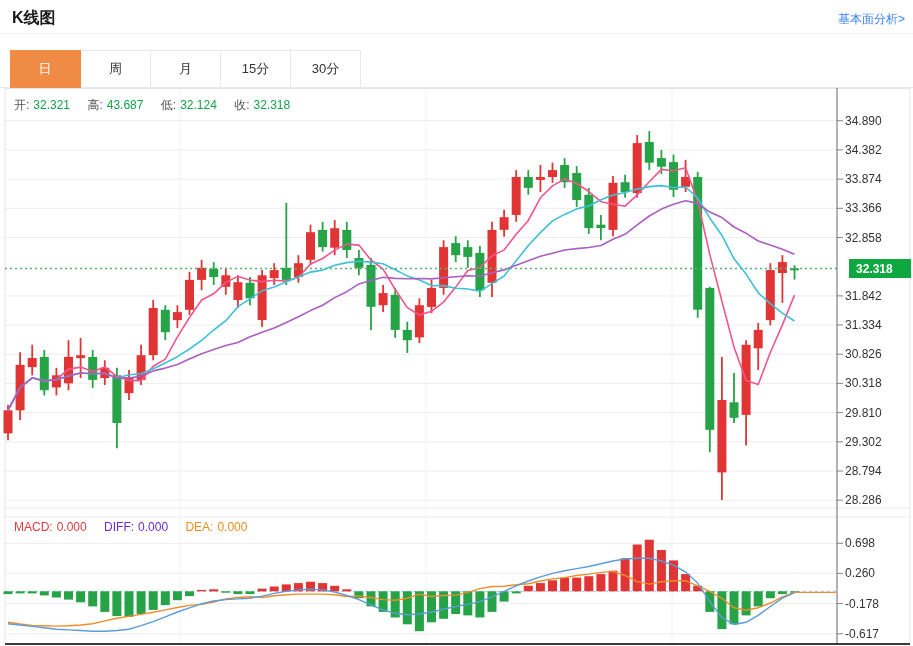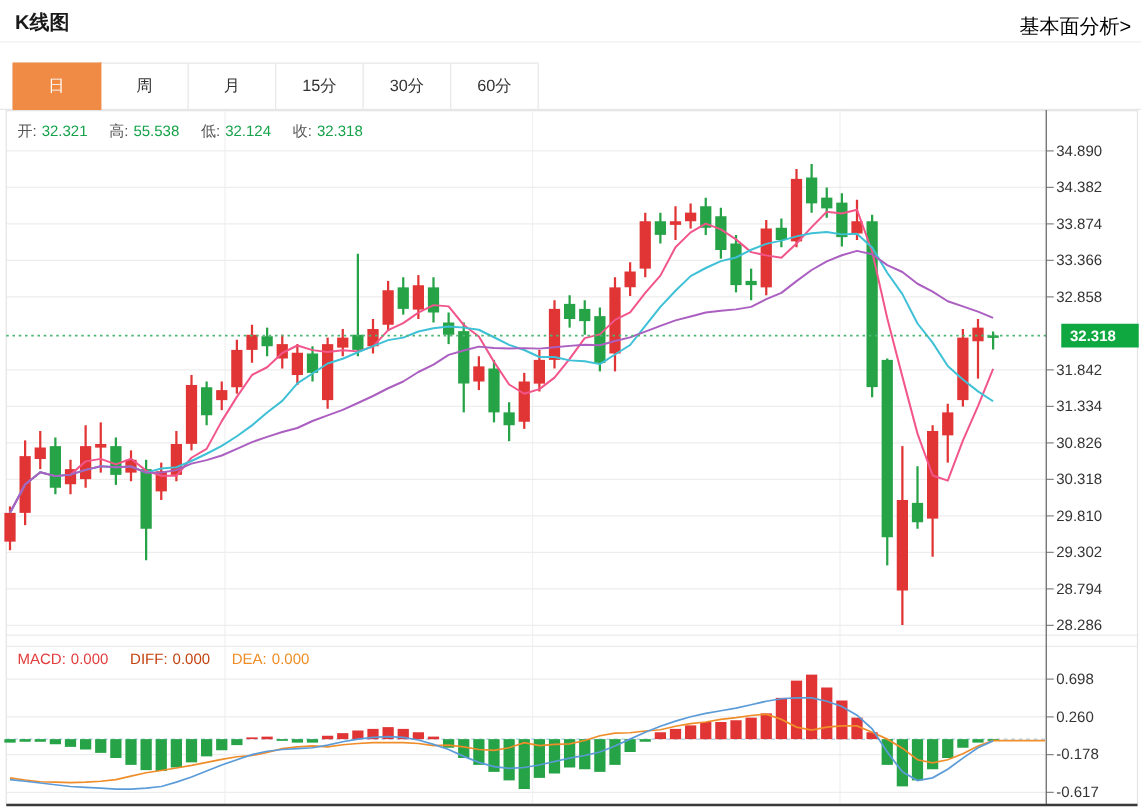--- a/index.html
+++ b/index.html
@@ -1,57 +1,56 @@
 <!DOCTYPE html>
 <html><head>
 <meta charset="utf-8">
 <style>
   html,body{margin:0;padding:0;background:#fff;}
   body{width:913px;height:646px;overflow:hidden;font-family:"Liberation Sans",sans-serif;}
   .page{position:relative;width:913px;height:518px;background:#fff;}
   .title{position:absolute;left:12px;top:8px;font-size:16px;font-weight:bold;color:#1a1a1a;}
-  .fund-link{position:absolute;right:8px;top:11px;font-size:16px;color:#000000;cursor:pointer;}
+  .fund-link{position:absolute;right:8px;top:11px;font-size:12px;color:#3b82f6;cursor:pointer;}
   .hr-top{position:absolute;left:0;top:33px;width:913px;height:1px;background:#f0f0f0;}
   .hr-tabs{position:absolute;left:0;top:87px;width:913px;height:1px;background:#e8e8e8;}
   .tabbar{position:absolute;left:10px;top:50px;display:flex;border:1px solid #e8e8e8;background:#fff;z-index:3;}
   .tab{width:69px;height:36px;line-height:36px;text-align:center;font-size:13px;color:#333;
        border-right:1px solid #e8e8e8;cursor:pointer;user-select:none;}
   .tab:last-child{border-right:none;}
   .tab.active{background:#ef8b45;color:#fff;border-right-color:#ef8b45;margin:-1px 0 -1px -1px;
        height:38px;line-height:38px;width:70px;}
   .chart-wrap{position:absolute;left:0;top:88px;width:913px;height:558px;}
   .legend{position:absolute;font-size:12px;white-space:nowrap;z-index:2;pointer-events:none;}
   .legend span{margin-right:4px;}
   .legend .grp{margin-right:14px;}
   .q-lbl{color:#555;}
   .q-val{color:#15a24a;text-align:right;}
   .ma5{color:#f2558b;}
   .ma10{color:#3ec0d6;}
   .ma20{color:#b55bc2;}
   .m-macd{color:#e23c3c;}
-  .m-diff{color:#c2410c;}
+  .m-diff{color:#6d28d9;}
   .m-dea{color:#ef8d23;}
   svg text{font-family:"Liberation Sans",sans-serif;}
 </style>
 </head>
 <body>
 
 <div class="page">
 
   <div class="title">K线图</div>
   <div class="fund-link">基本面分析&gt;</div>
   <div class="hr-top"></div>
 
   <div class="tabbar">
     <div class="tab active">日</div>
     <div class="tab">周</div>
     <div class="tab">月</div>
     <div class="tab">15分</div>
     <div class="tab">30分</div>
-    <div class="tab">60分</div>
   </div>
   <div class="hr-tabs"></div>
 
   <div class="chart-wrap">
     <svg id="chart-svg" width="913" height="558" viewBox="0 88 913 558">
         <line x1="180" y1="89" x2="180" y2="643" stroke="#f1f1f1" stroke-width="1"></line>
         <line x1="426" y1="89" x2="426" y2="643" stroke="#f1f1f1" stroke-width="1"></line>
         <line x1="672" y1="89" x2="672" y2="643" stroke="#f1f1f1" stroke-width="1"></line>
         <line x1="5" y1="120.7" x2="837" y2="120.7" stroke="#ededed" stroke-width="1"></line>
         <line x1="837" y1="120.7" x2="843" y2="120.7" stroke="#888" stroke-width="1"></line>
@@ -315,21 +314,21 @@
         <line x1="5" y1="268.5" x2="837" y2="268.5" stroke="#4db673" stroke-width="1.4" stroke-dasharray="2,3"></line>
         <rect x="849" y="259.0" width="62" height="19" fill="#0fa840"></rect>
         <text x="856" y="273.0" font-size="12" font-weight="bold" fill="#ffffff">32.318</text>
         <line x1="837" y1="88" x2="837" y2="644" stroke="#666" stroke-width="1"></line>
         <line x1="5" y1="644" x2="910" y2="644" stroke="#3a3a3a" stroke-width="2"></line>
       </svg>
   </div>
 
   <div class="legend" style="left:14px;top:97px;">
     <span class="q-lbl">开:</span><span class="q-val grp">32.321</span>
-    <span class="q-lbl">高:</span><span class="q-val grp">55.538</span>
+    <span class="q-lbl">高:</span><span class="q-val grp">43.687</span>
     <span class="q-lbl">低:</span><span class="q-val grp">32.124</span>
     <span class="q-lbl">收:</span><span class="q-val">32.318</span>
   </div>
 
 
   <div class="legend" style="left:14px;top:520px;">
     <span class="m-macd">MACD:</span><span class="m-macd grp">0.000</span>
     <span class="m-diff">DIFF:</span><span class="m-diff grp">0.000</span>
     <span class="m-dea">DEA:</span><span class="m-dea">0.000</span>
   </div>

